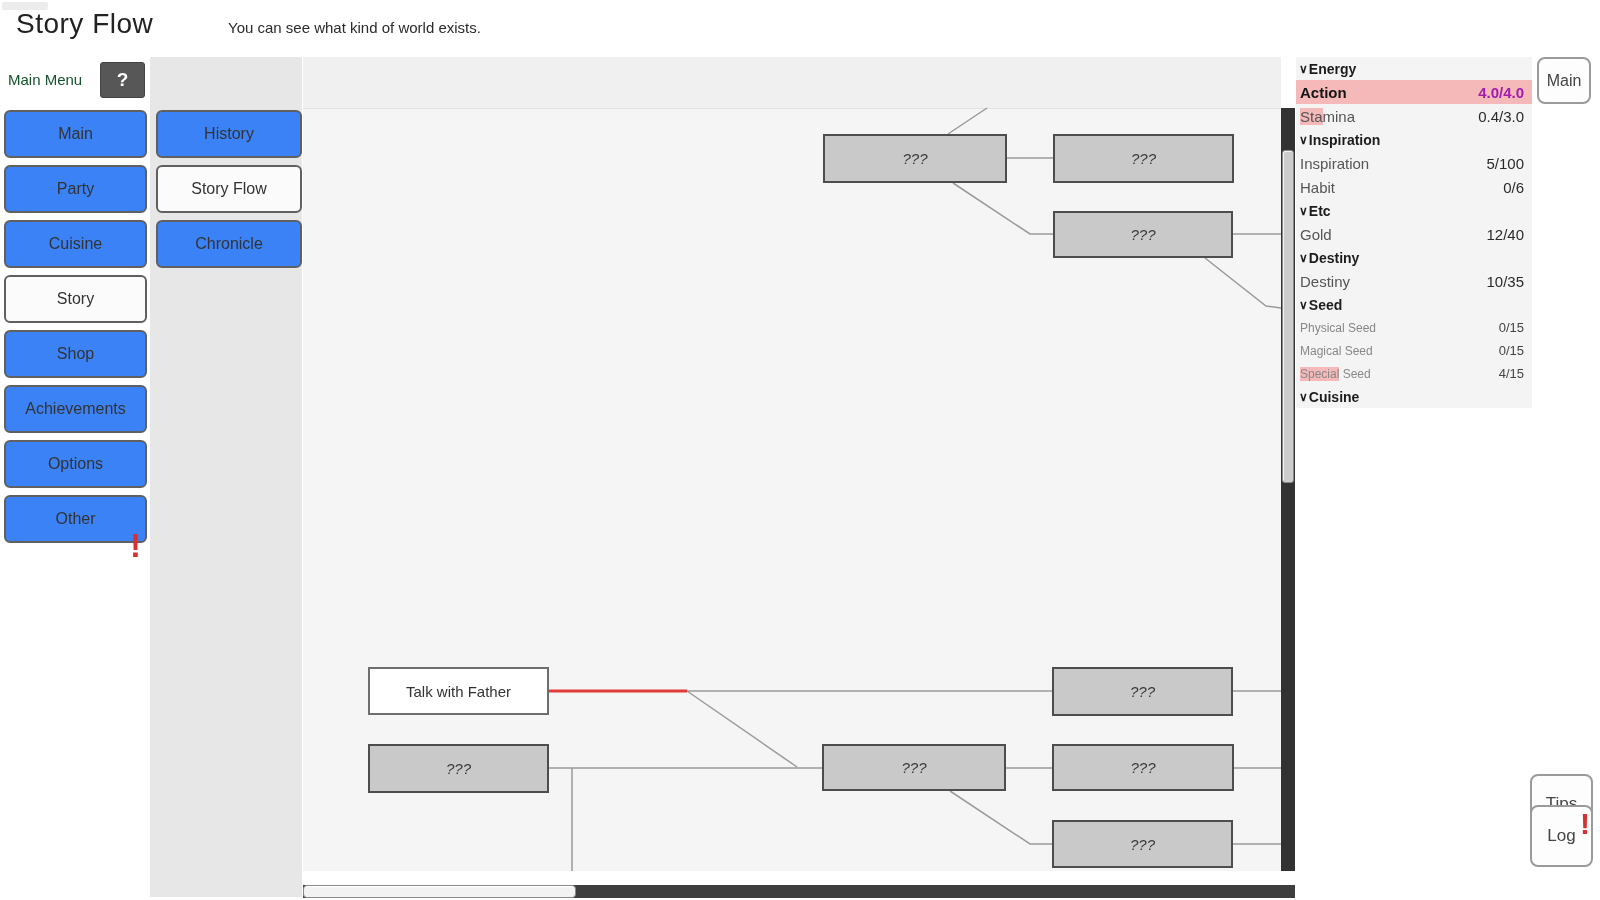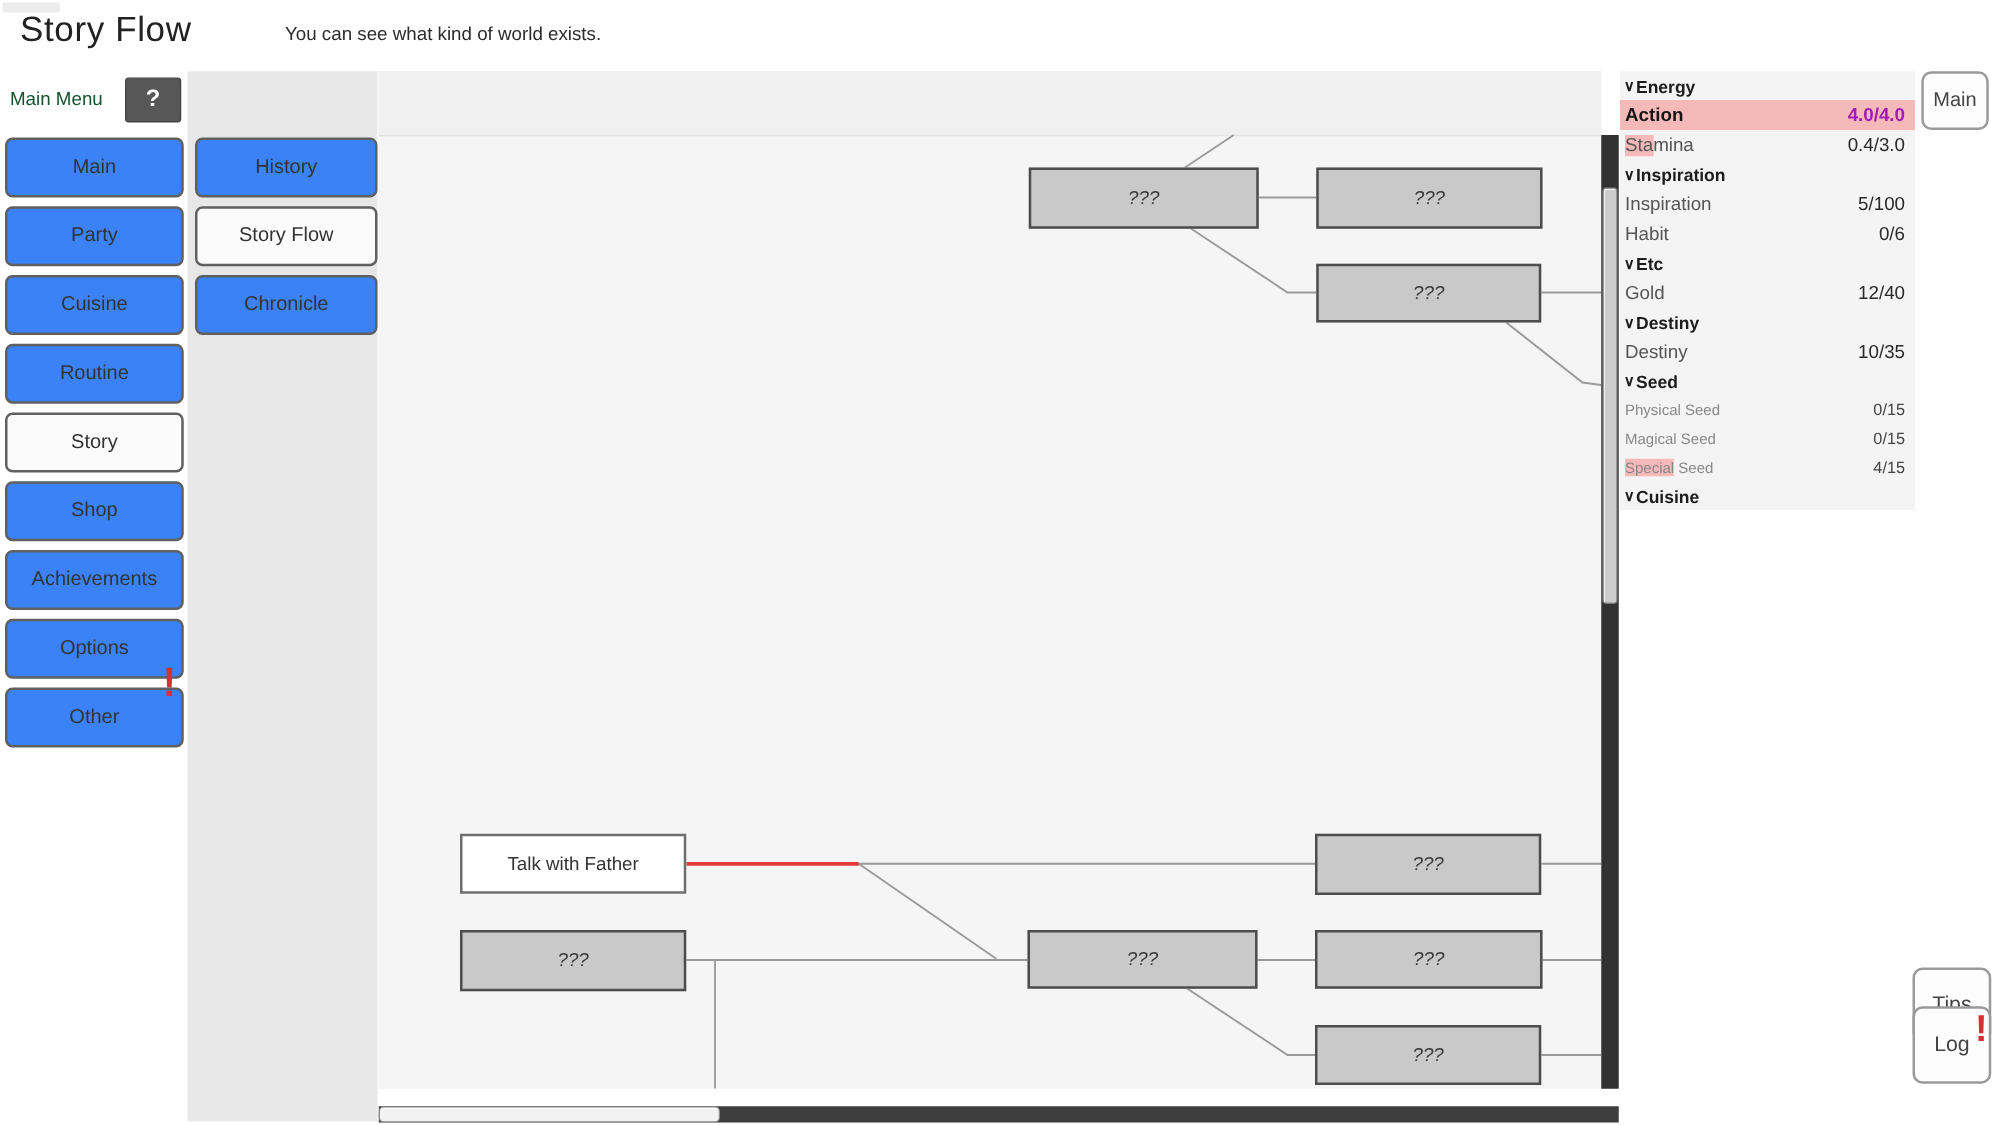--- a/index.html
+++ b/index.html
@@ -79,21 +79,20 @@
 <span class="abs menu-label" style="left:8px;top:71px;">Main Menu</span>
 <button class="abs help-btn">?</button>
 <span class="abs menu-label" style="left:153px;top:71px;">Story Menu</span>
 
 <div class="abs story-panel"></div>
 
 <nav class="abs btn-col main-col">
   <button class="menu-btn">Main</button>
   <button class="menu-btn">Party</button>
   <button class="menu-btn">Cuisine</button>
-  <button class="menu-btn">Routine</button>
   <button class="menu-btn active">Story</button>
   <button class="menu-btn">Shop</button>
   <button class="menu-btn">Achievements</button>
   <button class="menu-btn">Options</button>
   <button class="menu-btn">Other</button>
 </nav>
 <span class="abs badge-red other-badge">!</span>
 
 <nav class="abs btn-col story-col">
   <button class="menu-btn">History</button>

